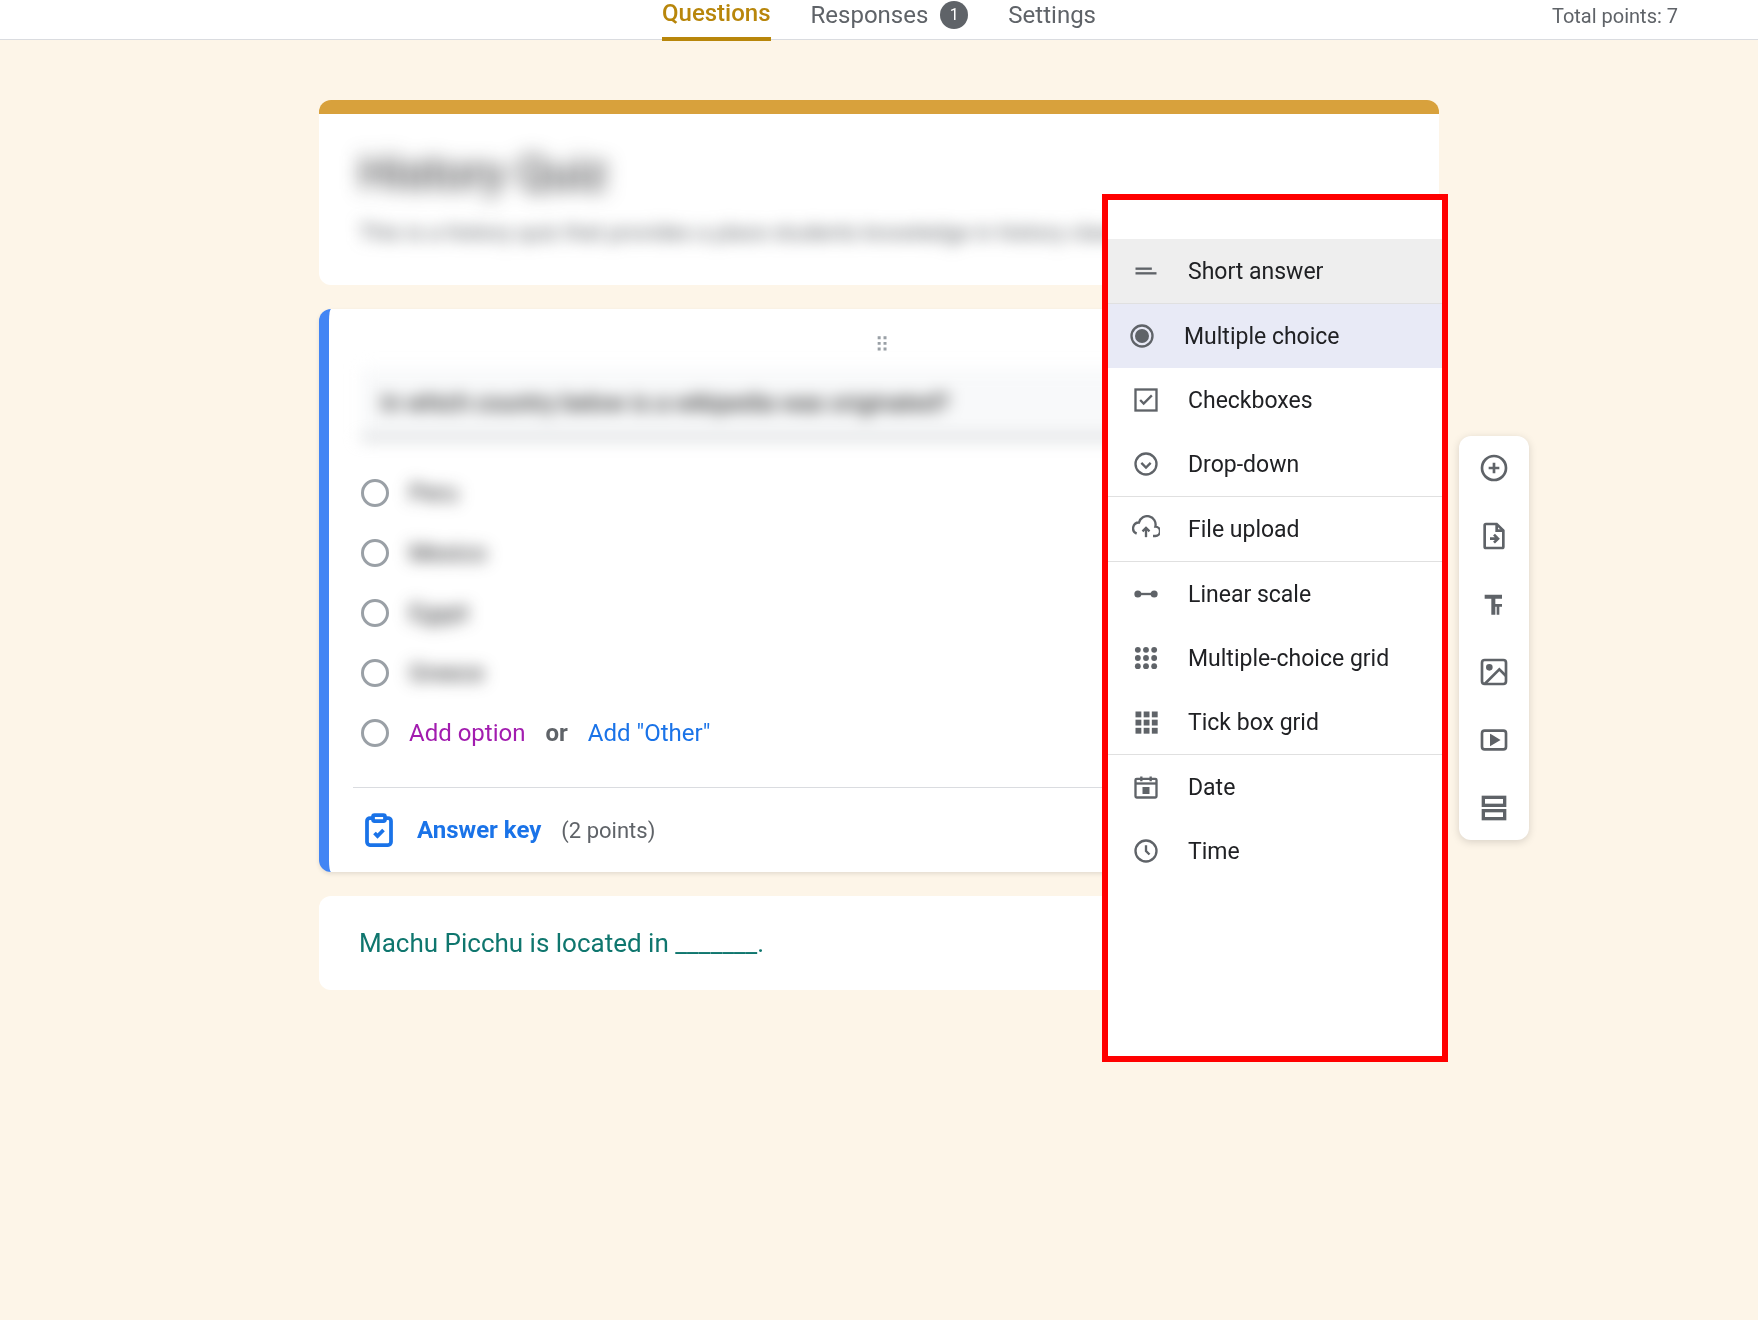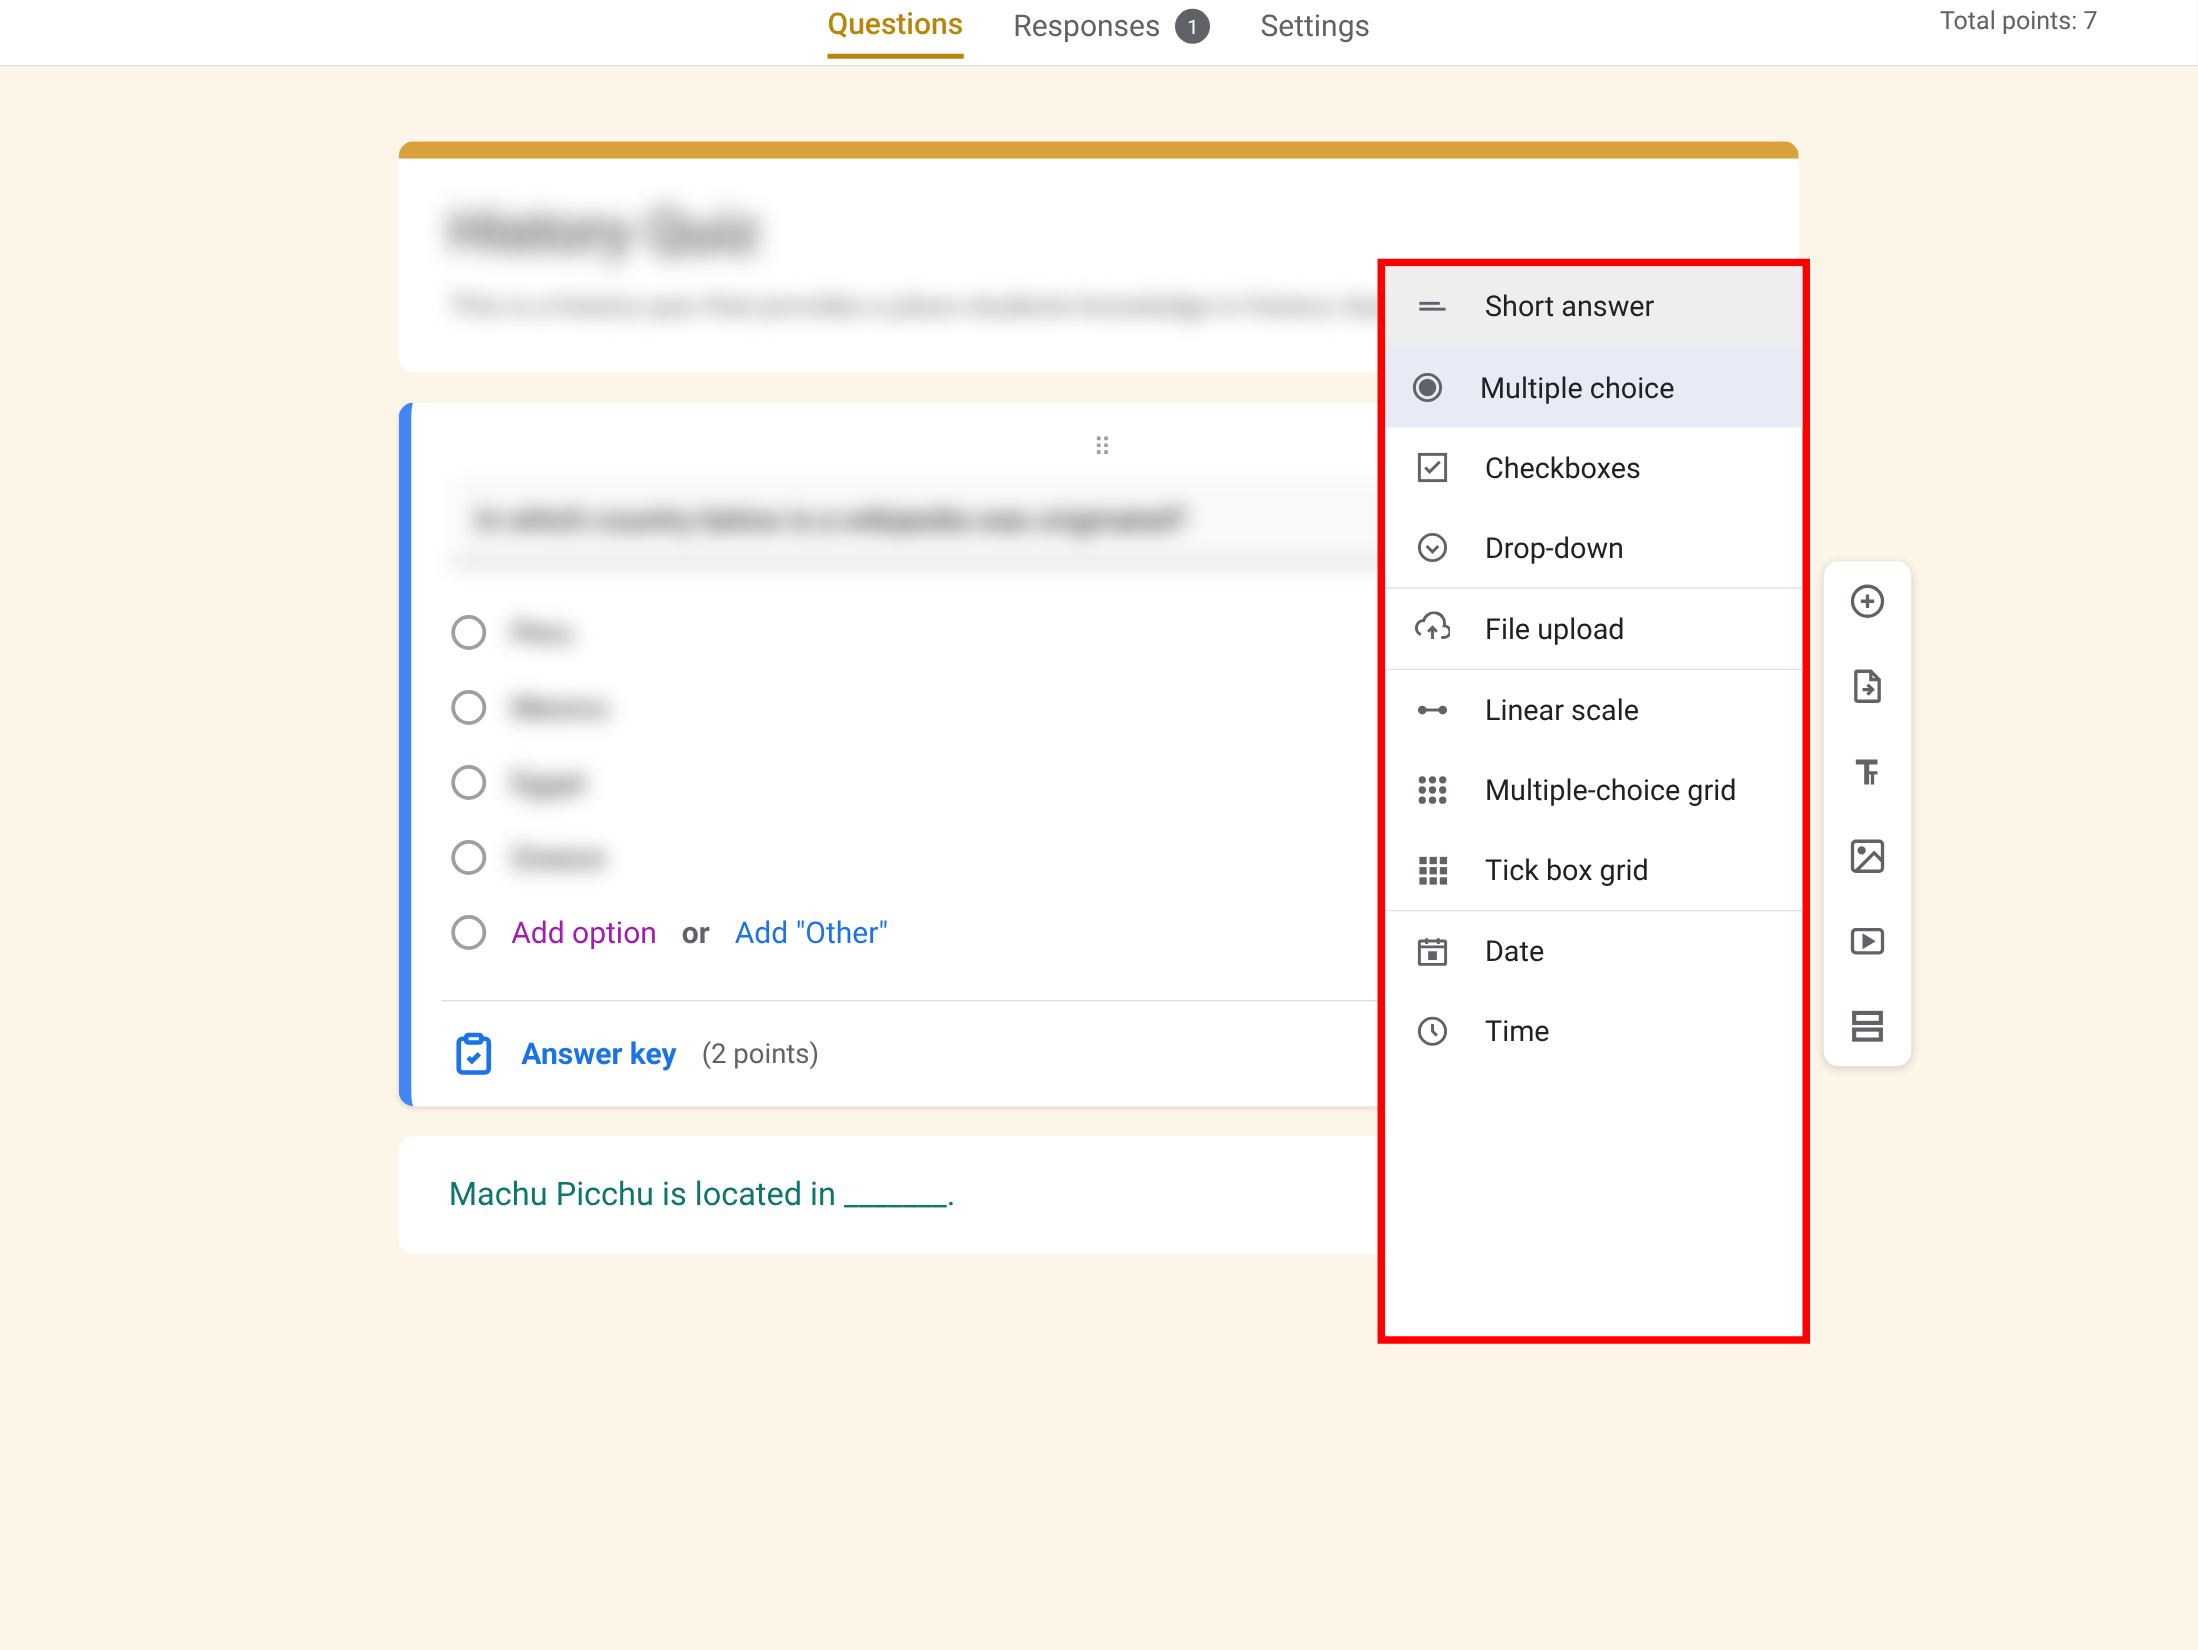--- a/index.html
+++ b/index.html
@@ -9,21 +9,21 @@
       font-family: Roboto, Arial, sans-serif;
     }
     body {
       background: #fdf5e8;
       width: 1758px;
       height: 1320px;
       overflow: hidden;
     }
     .top-bar {
       background: #fff;
-      height: 53px;
+      height: 40px;
       display: flex;
       align-items: center;
       justify-content: center;
       position: relative;
       border-bottom: 1px solid #dadce0;
     }
     .tabs {
       display: flex;
       gap: 40px;
       align-items: center;
@@ -221,20 +221,21 @@
       display: flex;
       align-items: center;
       gap: 28px;
       padding: 18px 24px;
       font-size: 23px;
       color: #202124;
       cursor: pointer;
     }
     .menu-item.hover {
       background: #eeeeee;
+      margin-top: 39px;
     }
     .menu-item.selected {
       background: #e8eaf6;
       padding-left: 20px;
     }
     .menu-icon {
       width: 28px;
       height: 28px;
       display: flex;
       align-items: center;

